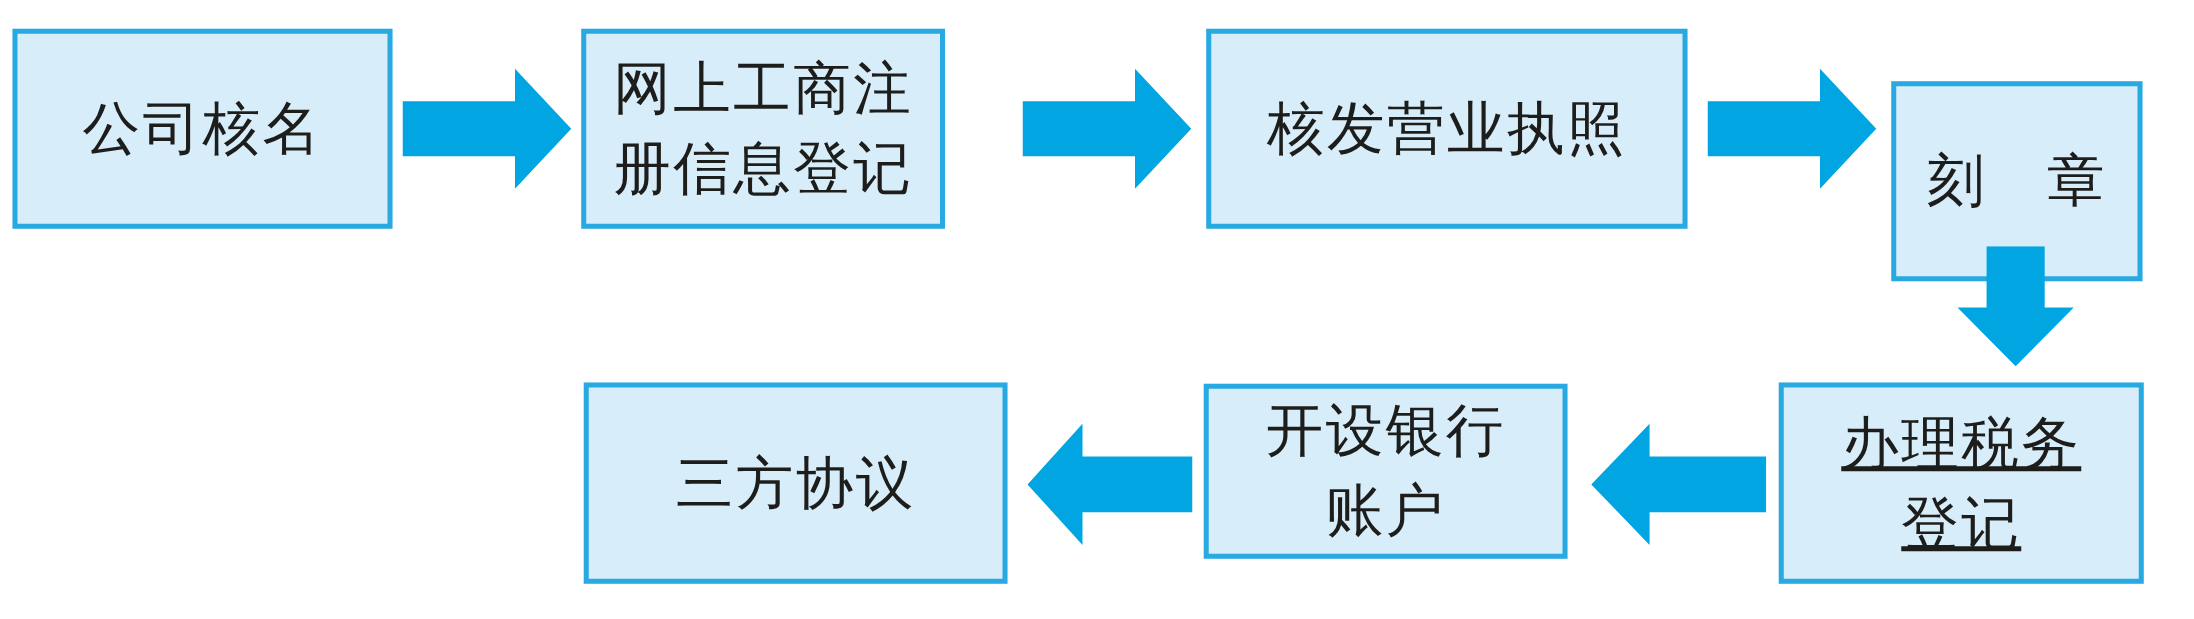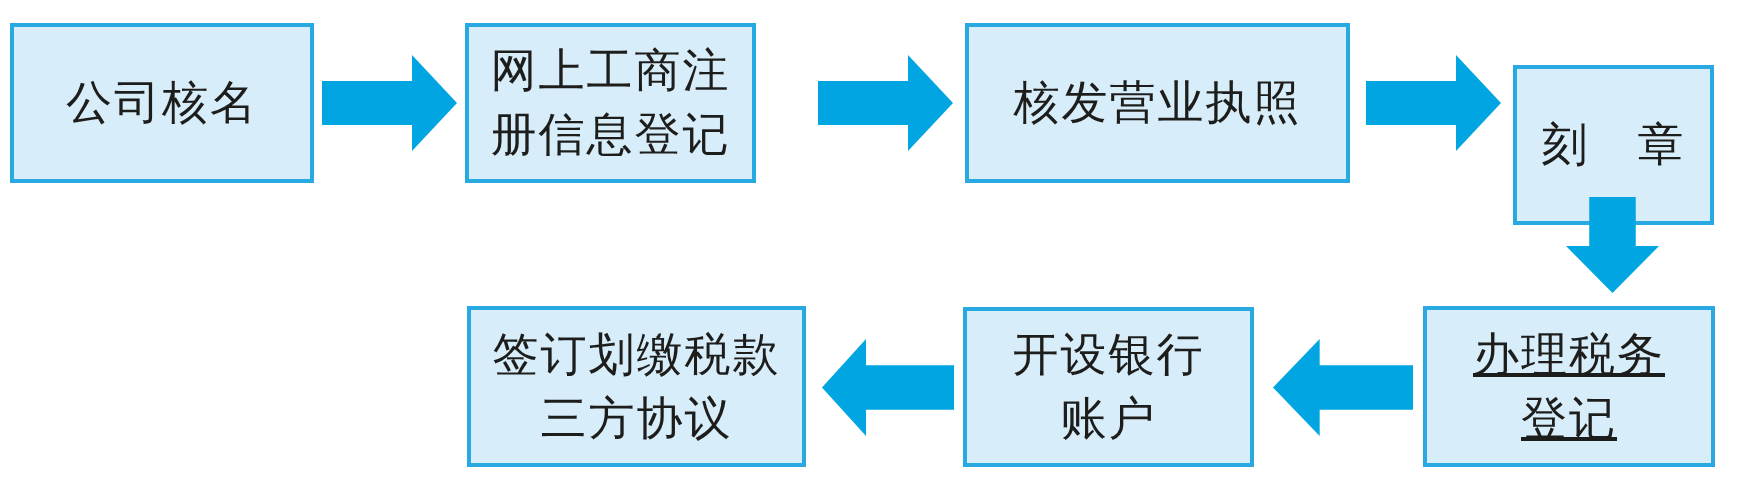--- a/index.html
+++ b/index.html
@@ -39,21 +39,21 @@
     display: block;
   }
   .arrow polygon { fill: currentColor; }
 
   
   #s1 { left: 10px;   top: 23px;  width: 304px; height: 160px; }
   #s2 { left: 465px;  top: 23px;  width: 291px; height: 160px; }
   #s3 { left: 965px;  top: 23px;  width: 385px; height: 160px; gap: 37px; }
   #s4 { left: 1513px; top: 23px;  width: 201px; height: 160px; margin-top: 42px; }
   #s5 { left: 1423px; top: 306px; width: 292px; height: 161px; text-decoration: underline; }
-  #s6 { left: 963px;  top: 307px; width: 291px; height: 160px; }
+  #s6 { left: 963px;  top: 307px; width: 291px; height: 140px; }
   #s7 { left: 467px;  top: 306px; width: 339px; height: 161px; }
 
   
   #a1 { left: 322px;  top: 55px;  width: 135px; height: 96px; }
   #a2 { left: 818px;  top: 55px;  width: 135px; height: 96px; }
   #a3 { left: 1366px; top: 55px;  width: 135px; height: 96px; }
   #ad { left: 1566px; top: 197px; width: 93px;  height: 96px; }
   #a4 { left: 1273px; top: 339px; width: 140px; height: 97px; }
   #a5 { left: 822px;  top: 339px; width: 132px; height: 97px; }
 </style>
@@ -107,17 +107,16 @@
   <div class="box" id="s6">
     <div class="line">开设银行</div>
     <div class="line">账户</div>
   </div>
 
   <svg class="arrow" id="a5" viewBox="0 0 135 96" preserveAspectRatio="none">
     <polygon points="135,26 45,26 45,0 0,48 45,96 45,70 135,70"></polygon>
   </svg>
 
   <div class="box" id="s7">
-    <div class="line">签订划缴税款</div>
     <div class="line">三方协议</div>
   </div>
 
 </div>
 
 </body></html>

